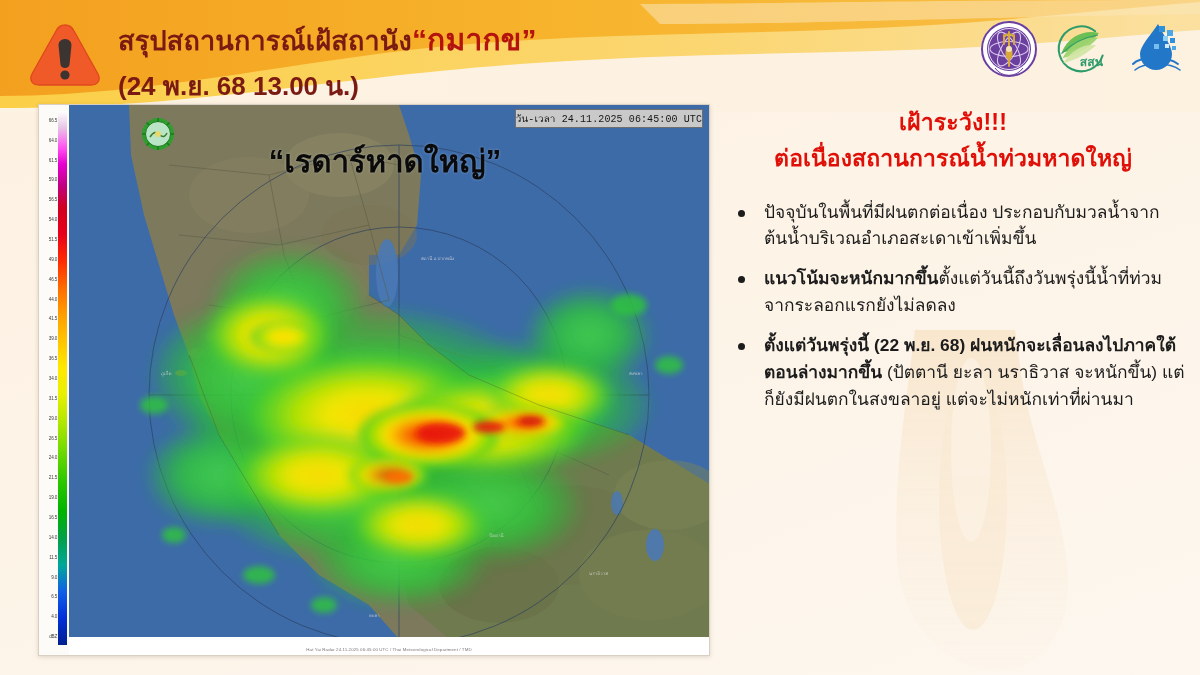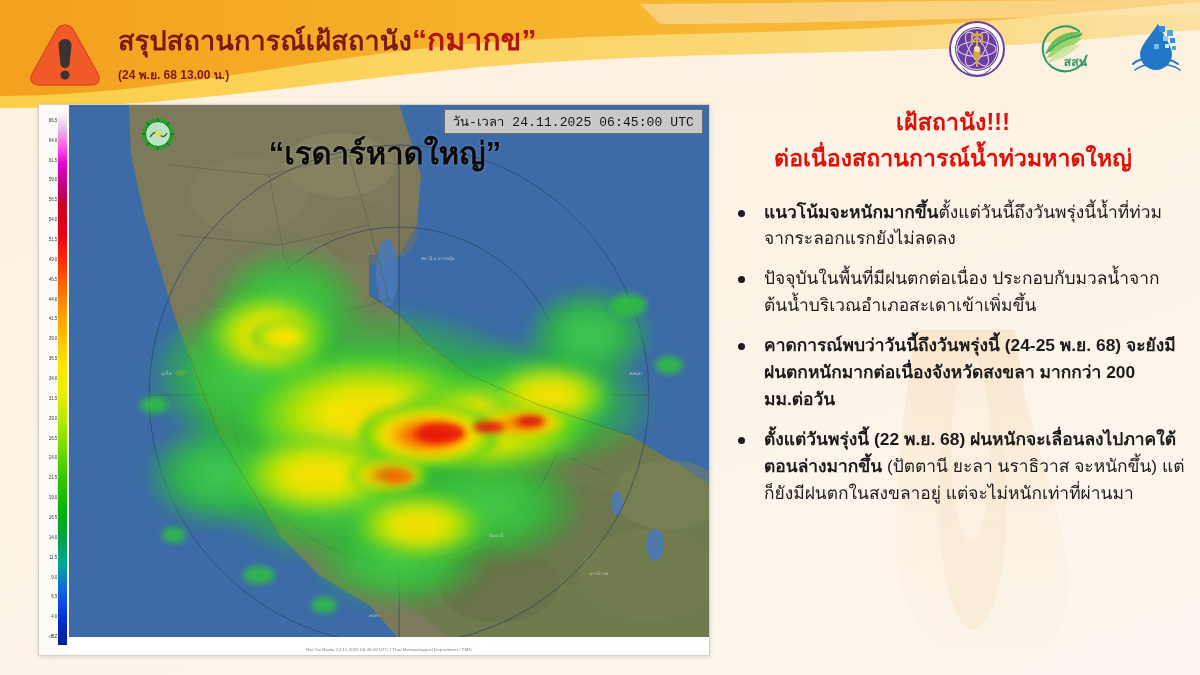--- a/index.html
+++ b/index.html
@@ -32,27 +32,27 @@
     position:absolute; left:28px; top:22px; width:74px; height:66px;
   }
 
   .hdr-text { position:absolute; left:118px; top:22px; width:600px; }
   .hdr-title {
     font-size:27px; font-weight:700; color:#7a1a12; line-height:1.22;
     white-space:nowrap; letter-spacing:.2px;
   }
   .hdr-title .prov { color:#b4130e; font-size:30px; font-weight:700; }
   .hdr-sub {
-    margin-top:6px; font-size:12px; font-weight:700; color:#7a1a12;
+    margin-top:6px; font-size:26px; font-weight:700; color:#7a1a12;
     white-space:nowrap;
   }
 
   .logos {
     position:absolute; right:16px; top:18px; height:62px;
-    display:flex; align-items:center; gap:32px;
+    display:flex; align-items:center; gap:16px;
   }
   .logo { height:58px; width:58px; display:block; }
   .logo-water { width:56px; }
 
   
   .radar-panel {
     position:absolute; left:38px; top:104px; width:672px; height:552px;
     background:#ffffff; border:1px solid #d9cfc2;
     box-shadow:0 1px 4px rgba(90,60,30,.18);
     overflow:hidden;
@@ -81,25 +81,25 @@
   }
   .radar-img {
     position:absolute; left:30px; top:0; right:0; bottom:18px;
     overflow:hidden; background:#3b69a8;
   }
   .radar-svg { position:absolute; left:0; top:0; }
 
   .ts-box {
     position:absolute; right:6px; top:4px;
     background:#c9c9c9; border:1px solid #6e6e6e;
-    padding:1px 8px; font-family:"Liberation Mono", monospace;
-    font-size:13px; color:#151515; letter-spacing:.1px; white-space:nowrap;
+    padding:1px 0; font-family:"Liberation Mono", monospace;
+    font-size:10px; color:#151515; letter-spacing:.1px; white-space:nowrap;
   }
   .radar-title {
-    position:absolute; left:0; right:8px; top:32px; text-align:center;
+    position:absolute; left:0; right:8px; top:40px; text-align:center;
     pointer-events:none;
   }
   .radar-title .rt-main {
     font-size:31px; font-weight:700; color:#0a0a0a; line-height:1.1;
     text-shadow:0 0 3px rgba(255,255,255,.30);
   }
   .radar-title .rt-sub {
     margin-top:3px; font-size:17px; font-weight:700; color:#0c0c0c;
   }
   .radar-caption {
@@ -426,23 +426,22 @@
 
       <div class="radar-title">
         <div class="rt-main">“เรดาร์หาดใหญ่”</div>
       </div>
     </div>
 
     <div class="radar-caption">Hat Yai Radar  24.11.2025 06:45:00 UTC / Thai Meteorological Department / TMD</div>
   </div>
 
   <div class="text-panel">
-    <div class="alert-1">เฝ้สถานัง!!!</div>
+    <div class="alert-1">เฝ้าระวัง!!!</div>
     <div class="alert-2">ต่อเนื่องสถานการณ์น้ำท่วมหาดใหญ่</div>
     <ul class="bullets">
+        <li><span>ปัจจุบันในพื้นที่มีฝนตกต่อเนื่อง ประกอบกับมวลน้ำจากต้นน้ำบริเวณอำเภอสะเดาเข้าเพิ่มขึ้น</span></li>
         <li><span class="b">แนวโน้มจะหนักมากขึ้น</span><span>ตั้งแต่วันนี้ถึงวันพรุ่งนี้น้ำที่ท่วมจากระลอกแรกยังไม่ลดลง</span></li>
-        <li><span>ปัจจุบันในพื้นที่มีฝนตกต่อเนื่อง ประกอบกับมวลน้ำจากต้นน้ำบริเวณอำเภอสะเดาเข้าเพิ่มขึ้น</span></li>
-        <li><span class="b">คาดการณ์พบว่าวันนี้ถึงวันพรุ่งนี้ (24-25 พ.ย. 68) จะยังมีฝนตกหนักมากต่อเนื่องจังหวัดสงขลา มากกว่า 200 มม.ต่อวัน</span></li>
         <li><span class="b">ตั้งแต่วันพรุ่งนี้ (22 พ.ย. 68)  ฝนหนักจะเลื่อนลงไปภาคใต้ตอนล่างมากขึ้น</span><span> (ปัตตานี ยะลา นราธิวาส จะหนักขึ้น) แต่ก็ยังมีฝนตกในสงขลาอยู่ แต่จะไม่หนักเท่าที่ผ่านมา</span></li>
       </ul>
   </div>
 
 </div>
 
 </body></html>

